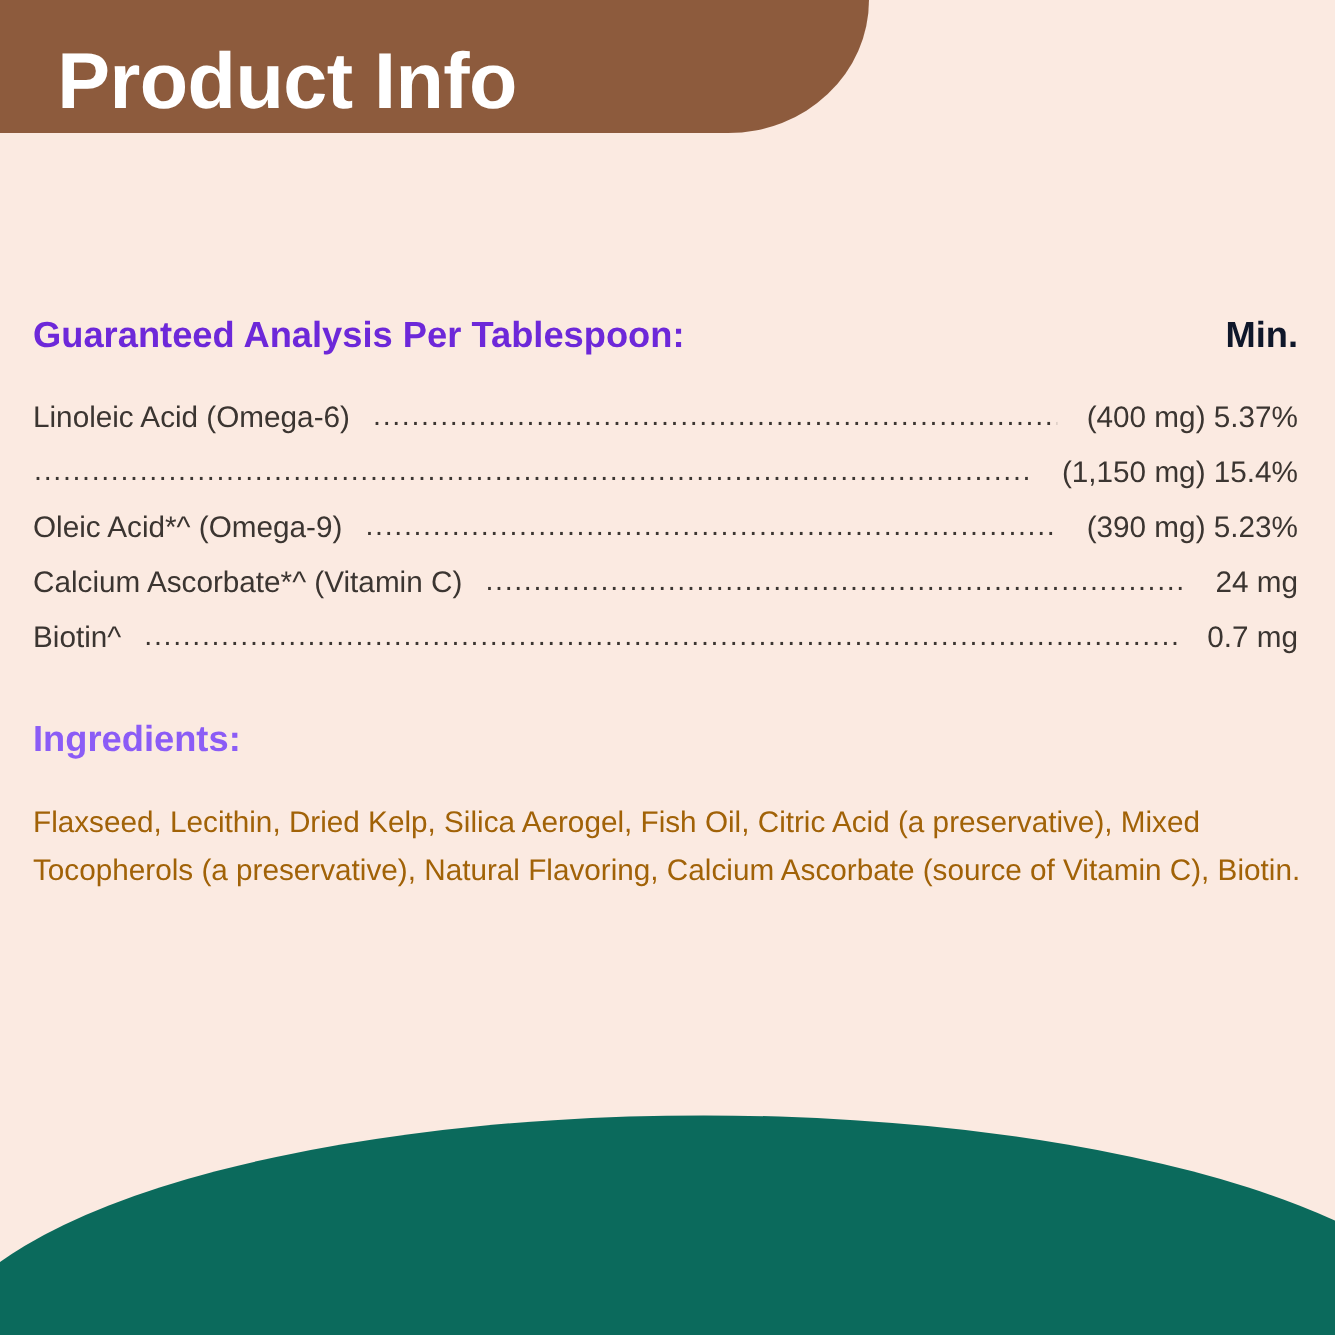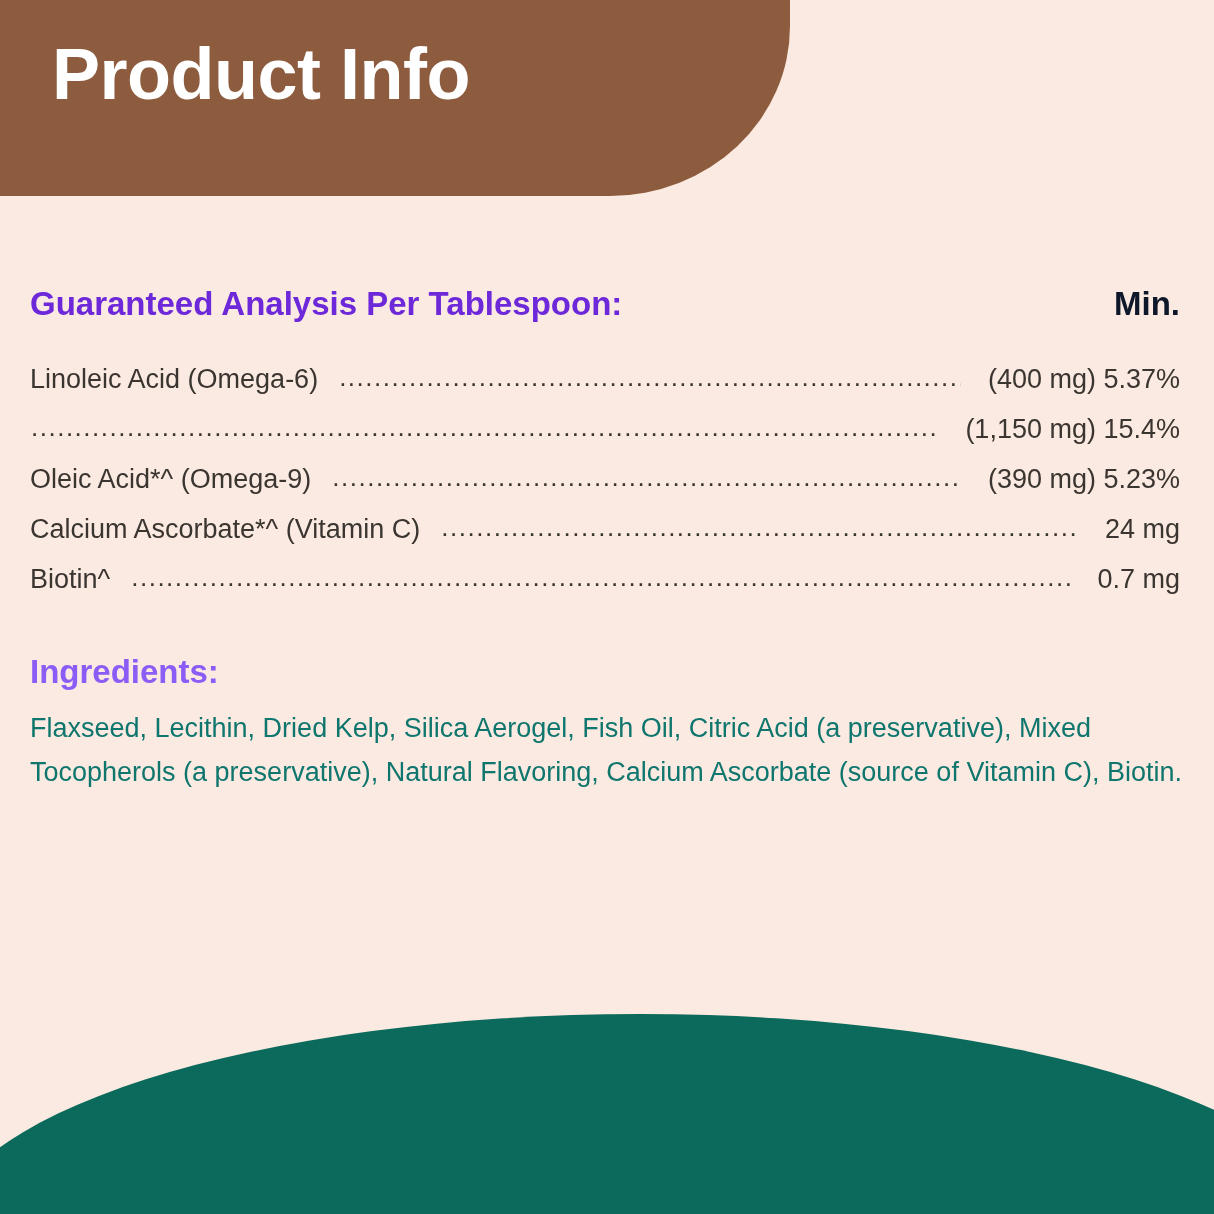--- a/index.html
+++ b/index.html
@@ -23,21 +23,21 @@
     background: #fbeae1;
     overflow: hidden;
   }
 
   
   .header-banner {
     position: absolute;
     top: 0;
     left: 0;
     width: 790px;
-    height: 196px;
+    height: 121px;
     background: #8d5b3d;
     border-bottom-right-radius: 180px 170px;
   }
   .header-title {
     position: absolute;
     left: 52px;
     top: 38px;
     font-size: 72px;
     font-weight: bold;
     color: #ffffff;
@@ -120,23 +120,23 @@
   .ing-title {
     font-size: 33px;
     font-weight: bold;
     color: #8b5cf6;
     padding: 0 30px;
     margin-top: 60px;
   }
   .ing-body {
     font-size: 27px;
     line-height: 1.62;
-    color: #0f766e;
+    color: #a16207;
     padding: 0 30px;
-    margin-top: 16px;
+    margin-top: 35px;
     max-width: 1160px;
   }
 </style>
 </head>
 <body>
 
 <div class="page">
 
   <div class="header-banner">
     <div class="header-title">Product Info</div>

